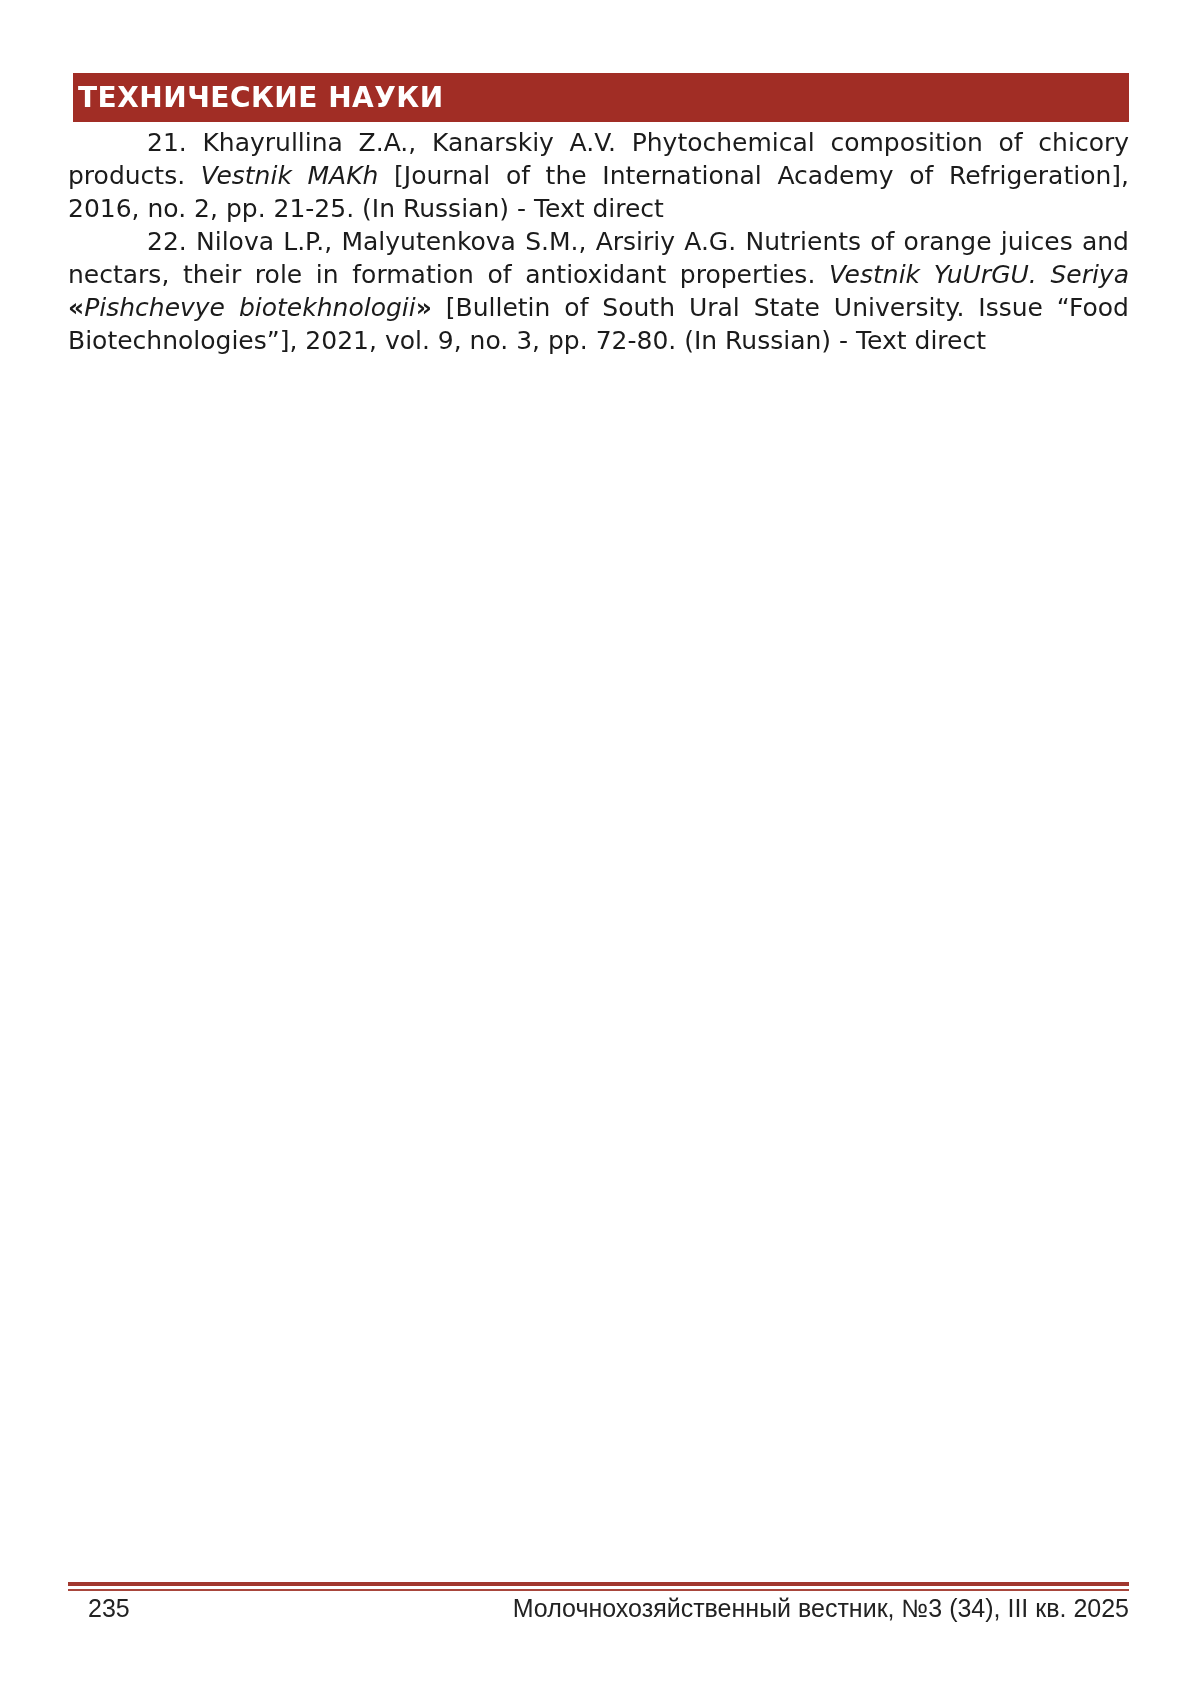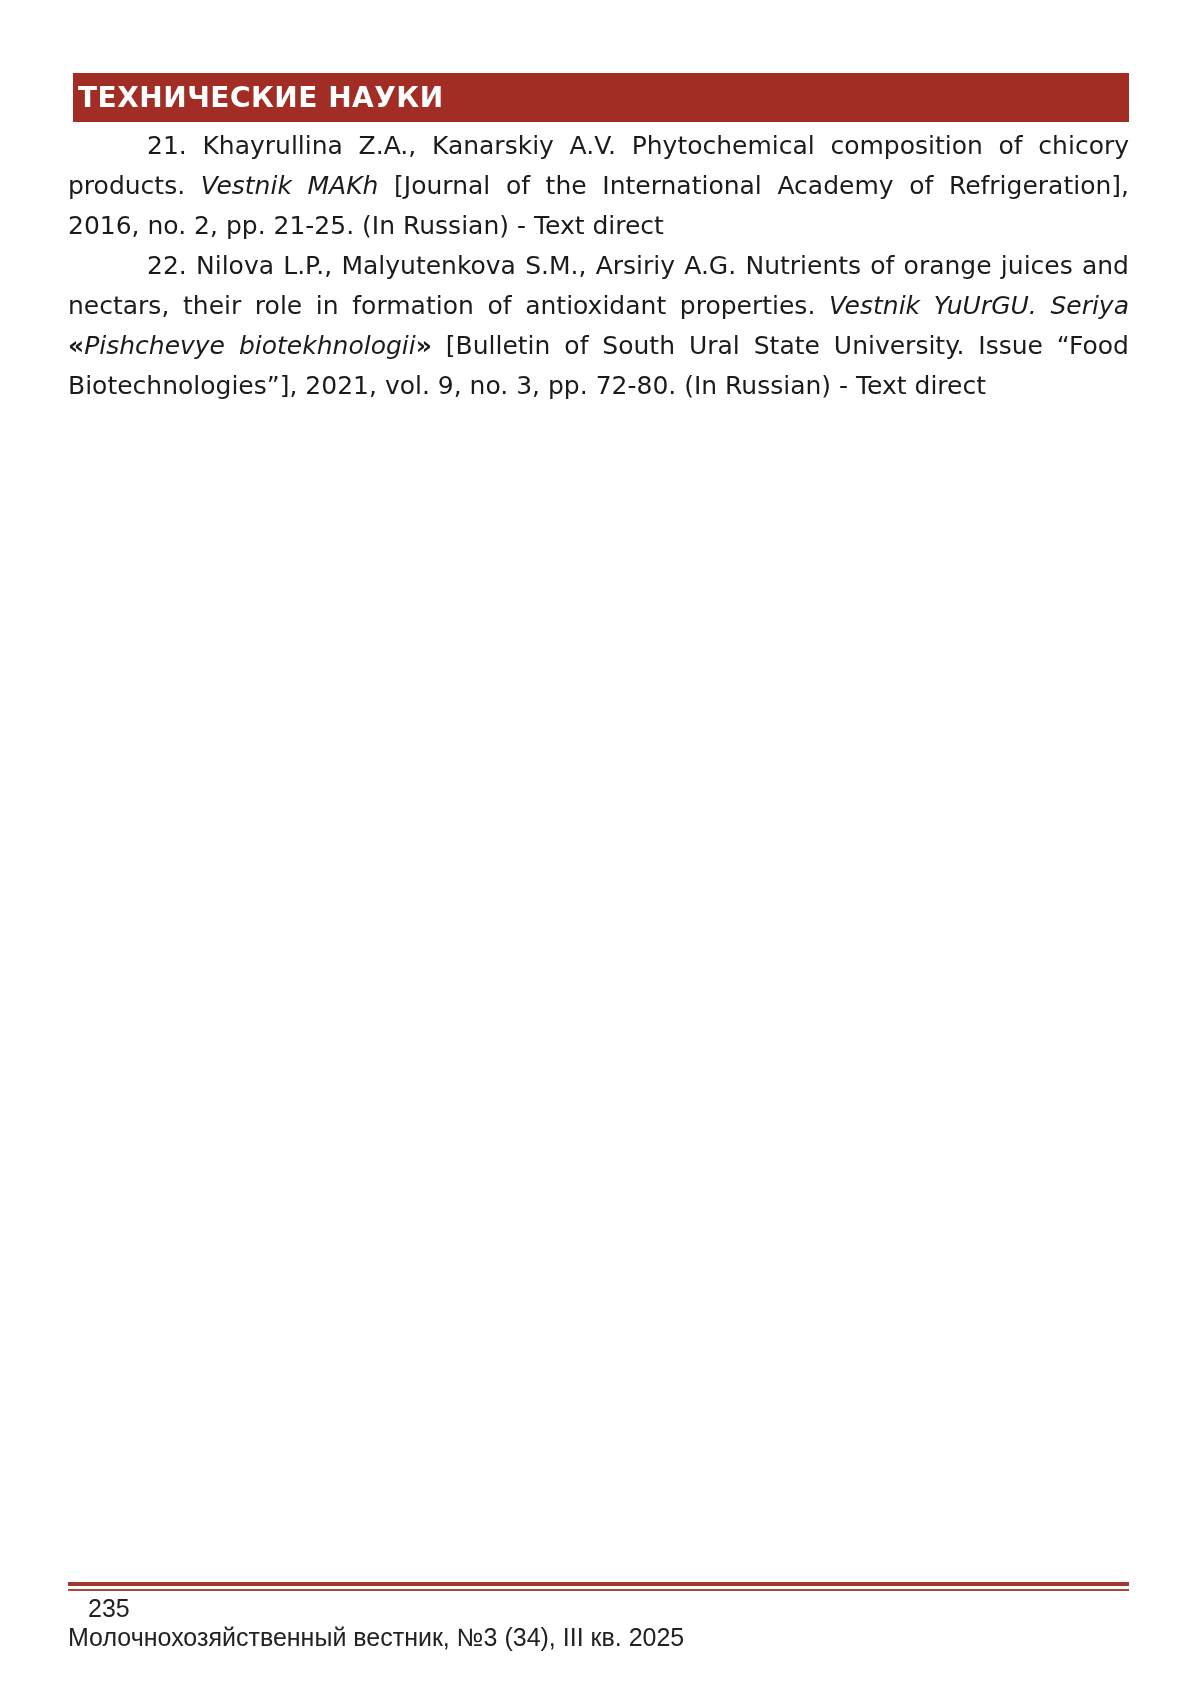--- a/index.html
+++ b/index.html
@@ -30,21 +30,21 @@
     font-weight: 700;
     letter-spacing: 0.5px;
     white-space: nowrap;
   }
   .body-text {
     position: absolute;
     left: 68px;
     top: 126px;
     width: 1061px;
     font-size: 25px;
-    line-height: 40px;
+    line-height: 33px;
     color: #1b1b1b;
   }
   .ref-paragraph {
     text-align: justify;
     text-indent: 79px;
   }
   .seg-normal { font-style: normal; font-weight: 400; }
   .seg-italic { font-style: italic; font-weight: 400; }
   .seg-bold   { font-style: normal; font-weight: 700; }
   .footer-rule {
@@ -62,25 +62,24 @@
     height: 2px;
     background: #A8463C;
   }
   .footer-row {
     position: absolute;
     left: 68px;
     top: 1594px;
     width: 1061px;
     display: flex;
     justify-content: space-between;
-    align-items: flex-start;
+    align-items: flex-end;
     font-family: "Liberation Sans", sans-serif;
     font-size: 25px;
     color: #222222;
-    flex-direction: column;
   }
   .footer-row .page-number {
     padding-left: 20px;
   }
   .footer-row .journal-info {
     text-align: right;
     white-space: nowrap;
   }
 </style>
 </head>

